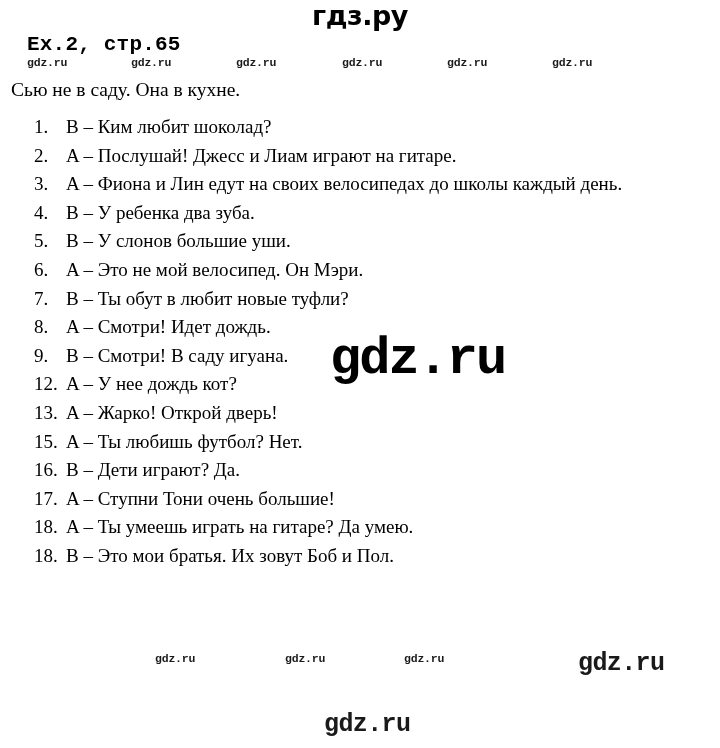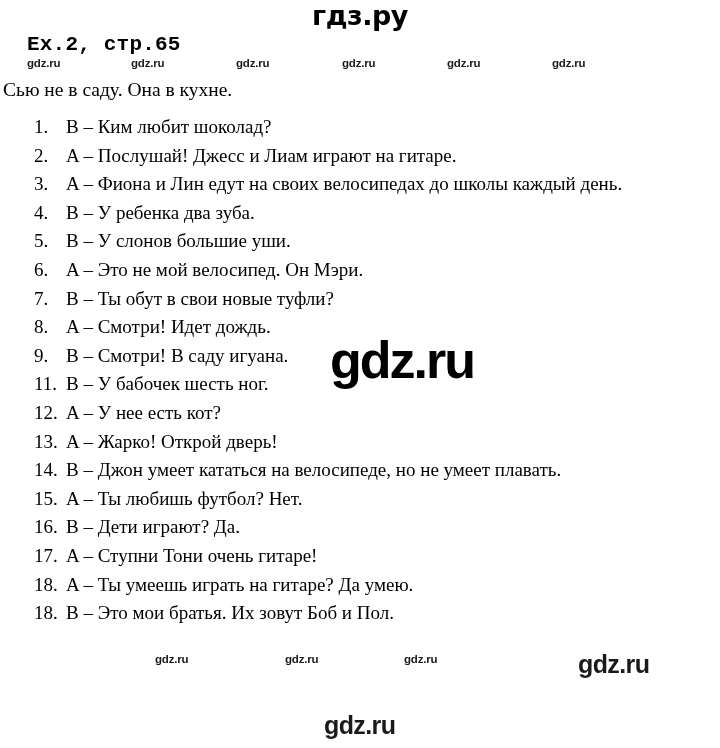--- a/index.html
+++ b/index.html
@@ -40,21 +40,21 @@
     font-weight: bold;
     font-size: 21px;
     line-height: 24px;
     letter-spacing: 0.2px;
   }
 
   
   .intro-line {
     position: absolute;
     top: 78px;
-    left: 3px;
+    left: 11px;
     font-size: 19.5px;
     line-height: 24px;
     white-space: nowrap;
   }
 
   
   .qa-list {
     position: absolute;
     top: 113px;
     left: 34px;
@@ -80,21 +80,21 @@
     hyphens: none;
   }
   .qa-body.wrap-2 {
     
     text-align-last: left;
   }
 
   
   .wm {
     position: absolute;
-    font-family: Liberation Sans, sans-serif;
+    font-family: Liberation Mono, monospace;
     font-weight: bold;
     color: #1a1a1a;
     white-space: nowrap;
     pointer-events: none;
   }
   .wm-sm {
     font-size: 11.5px;
     line-height: 12px;
     letter-spacing: -0.2px;
   }
@@ -139,57 +139,49 @@
     <div class="qa-row">
       <span class="qa-num">5.</span>
       <span class="qa-body">B – У слонов большие уши.</span>
     </div>
     <div class="qa-row">
       <span class="qa-num">6.</span>
       <span class="qa-body">A – Это не мой велосипед. Он Мэри.</span>
     </div>
     <div class="qa-row">
       <span class="qa-num">7.</span>
-      <span class="qa-body">B – Ты обут в свои новые туфли?</span>
+      <span class="qa-body">B – Ты обут в любит новые туфли?</span>
     </div>
     <div class="qa-row">
       <span class="qa-num">8.</span>
       <span class="qa-body">A – Смотри! Идет дождь.</span>
     </div>
     <div class="qa-row">
       <span class="qa-num">9.</span>
       <span class="qa-body">B – Смотри! В саду игуана.</span>
     </div>
     <div class="qa-row">
-      <span class="qa-num">11.</span>
-      <span class="qa-body">B – У бабочек шесть ног.</span>
-    </div>
-    <div class="qa-row">
       <span class="qa-num">12.</span>
-      <span class="qa-body">A – У нее есть кот?</span>
+      <span class="qa-body">A – У нее дождь кот?</span>
     </div>
     <div class="qa-row">
       <span class="qa-num">13.</span>
       <span class="qa-body">A – Жарко! Открой дверь!</span>
     </div>
     <div class="qa-row">
-      <span class="qa-num">14.</span>
-      <span class="qa-body">B – Джон умеет кататься на велосипеде, но не умеет плавать.</span>
-    </div>
-    <div class="qa-row">
       <span class="qa-num">15.</span>
       <span class="qa-body">A – Ты любишь футбол? Нет.</span>
     </div>
     <div class="qa-row">
       <span class="qa-num">16.</span>
       <span class="qa-body">B – Дети играют? Да.</span>
     </div>
     <div class="qa-row">
       <span class="qa-num">17.</span>
-      <span class="qa-body">A – Ступни Тони очень гитаре!</span>
+      <span class="qa-body">A – Ступни Тони очень большие!</span>
     </div>
     <div class="qa-row">
       <span class="qa-num">18.</span>
       <span class="qa-body">A – Ты умеешь играть на гитаре? Да умею.</span>
     </div>
     <div class="qa-row">
       <span class="qa-num">18.</span>
       <span class="qa-body">B – Это мои братья. Их зовут Боб и Пол.</span>
     </div>
   </div>

